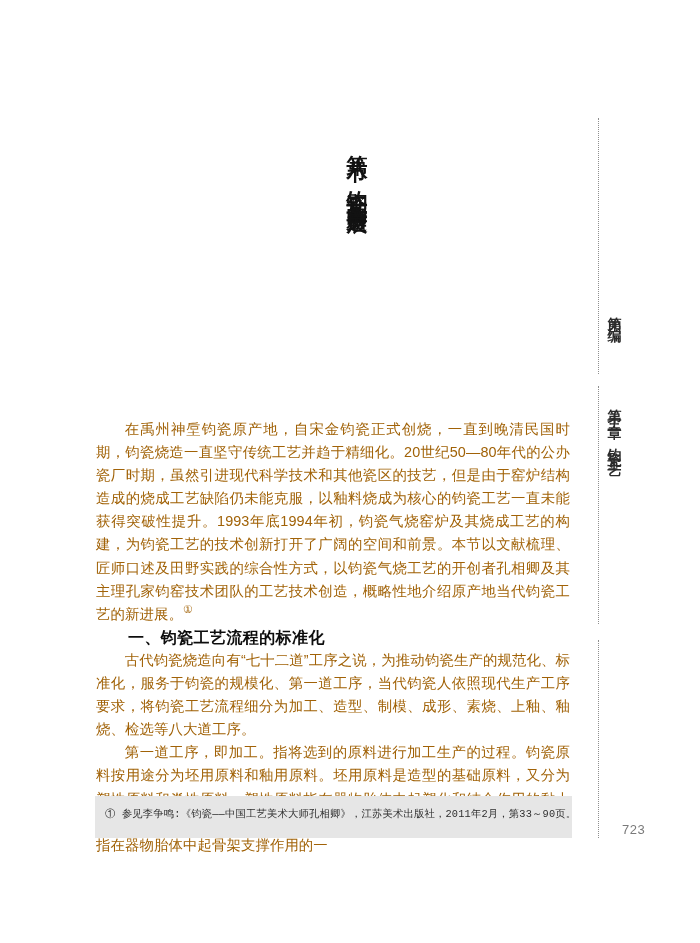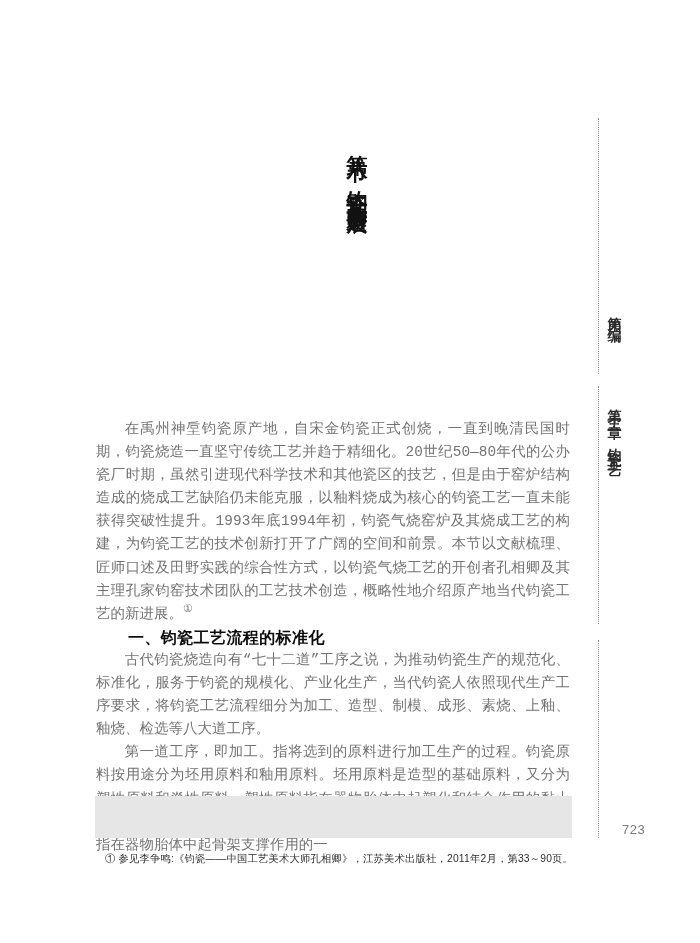--- a/index.html
+++ b/index.html
@@ -82,28 +82,28 @@
   }
 
   
   #body-col {
     position: absolute;
     left: 96px;
     top: 418px;
     width: 474px;
   }
   .para {
-    font-family: Liberation Mono, monospace;
+    font-family: Liberation Sans, sans-serif;
     font-size: 14.4px;
     line-height: 23.1px;
     text-align: justify;
     text-justify: inter-character;
     text-indent: 2em;
     margin: 0 0 0 0;
-    color: #737373;
+    color: #a16207;
     letter-spacing: 0.1px;
   }
   .subhead {
     font-family: "DejaVu Serif", "Liberation Serif", serif;
     font-size: 16px;
     font-weight: 700;
     line-height: 23.1px;
     text-indent: 2em;
     margin: 0;
     color: #0d0d0d;
@@ -122,43 +122,42 @@
     top: 796px;
     width: 477px;
     height: 42px;
     background: #e6e6e6;
   }
   #footnote-text {
     position: absolute;
     left: 10px;
     top: 11px;
     right: 16px;
-    font-family: Liberation Sans, sans-serif;
+    font-family: Liberation Mono, monospace;
     font-size: 10.3px;
     line-height: 15px;
     color: #2e2e2e;
     letter-spacing: 0.2px;
     white-space: nowrap;
-    margin-top: 44px;
   }
 </style>
 </head>
 <body>
 
 <div id="page">
 
   <div id="section-title">第八节　钧瓷工艺的新进展</div>
 
   <div id="body-col">
 
     <p class="para"><span>在禹州神垕钧瓷原产地，自宋金钧瓷正式创烧，一直到晚清民国时期，钧瓷烧造一直坚守传统工艺并趋于精细化。20世纪50—80年代的公办瓷厂时期，虽然引进现代科学技术和其他瓷区的技艺，但是由于窑炉结构造成的烧成工艺缺陷仍未能克服，以釉料烧成为核心的钧瓷工艺一直未能获得突破性提升。1993年底1994年初，钧瓷气烧窑炉及其烧成工艺的构建，为钧瓷工艺的技术创新打开了广阔的空间和前景。本节以文献梳理、匠师口述及田野实践的综合性方式，以钧瓷气烧工艺的开创者孔相卿及其主理孔家钧窑技术团队的工艺技术创造，概略性地介绍原产地当代钧瓷工艺的新进展。</span><span class="fn-ref">①</span></p>
 
     <p class="subhead">一、钧瓷工艺流程的标准化</p>
 
-    <p class="para">古代钧瓷烧造向有“七十二道”工序之说，为推动钧瓷生产的规范化、标准化，服务于钧瓷的规模化、产业化生产，当代钧瓷人依照现代生产工序要求，将钧瓷工艺流程细分为加工、造型、制模、成形、素烧、上釉、釉烧、检选等八大道工序。</p>
+    <p class="para">古代钧瓷烧造向有“七十二道”工序之说，为推动钧瓷生产的规范化、标准化，服务于钧瓷的规模化、第一道工序，当代钧瓷人依照现代生产工序要求，将钧瓷工艺流程细分为加工、造型、制模、成形、素烧、上釉、釉烧、检选等八大道工序。</p>
 
     <p class="para">第一道工序，即加工。指将选到的原料进行加工生产的过程。钧瓷原料按用途分为坯用原料和釉用原料。坯用原料是造型的基础原料，又分为塑性原料和脊性原料。塑性原料指在器物胎体中起塑化和结合作用的黏土物料，包括软土、黄矸土、白土等，是起充填作用的成形基础。脊性原料指在器物胎体中起骨架支撑作用的一</p>
   </div>
 
   <div id="footnote-block">
     <div id="footnote-text">① 参见李争鸣:《钧瓷——中国工艺美术大师孔相卿》，江苏美术出版社，2011年2月，第33～90页。</div>
   </div>
 
   <div id="rail">
     <div class="rail-rule" id="rail-rule-1"></div>

